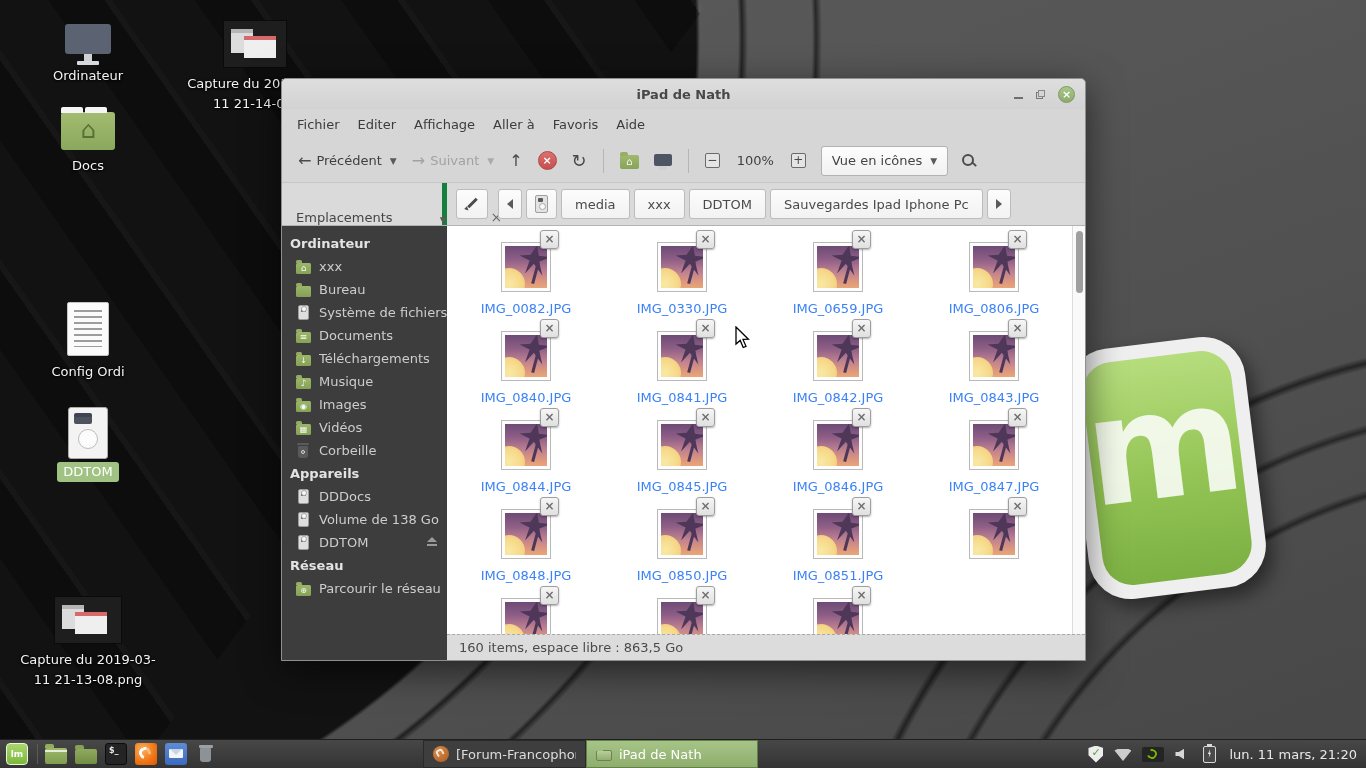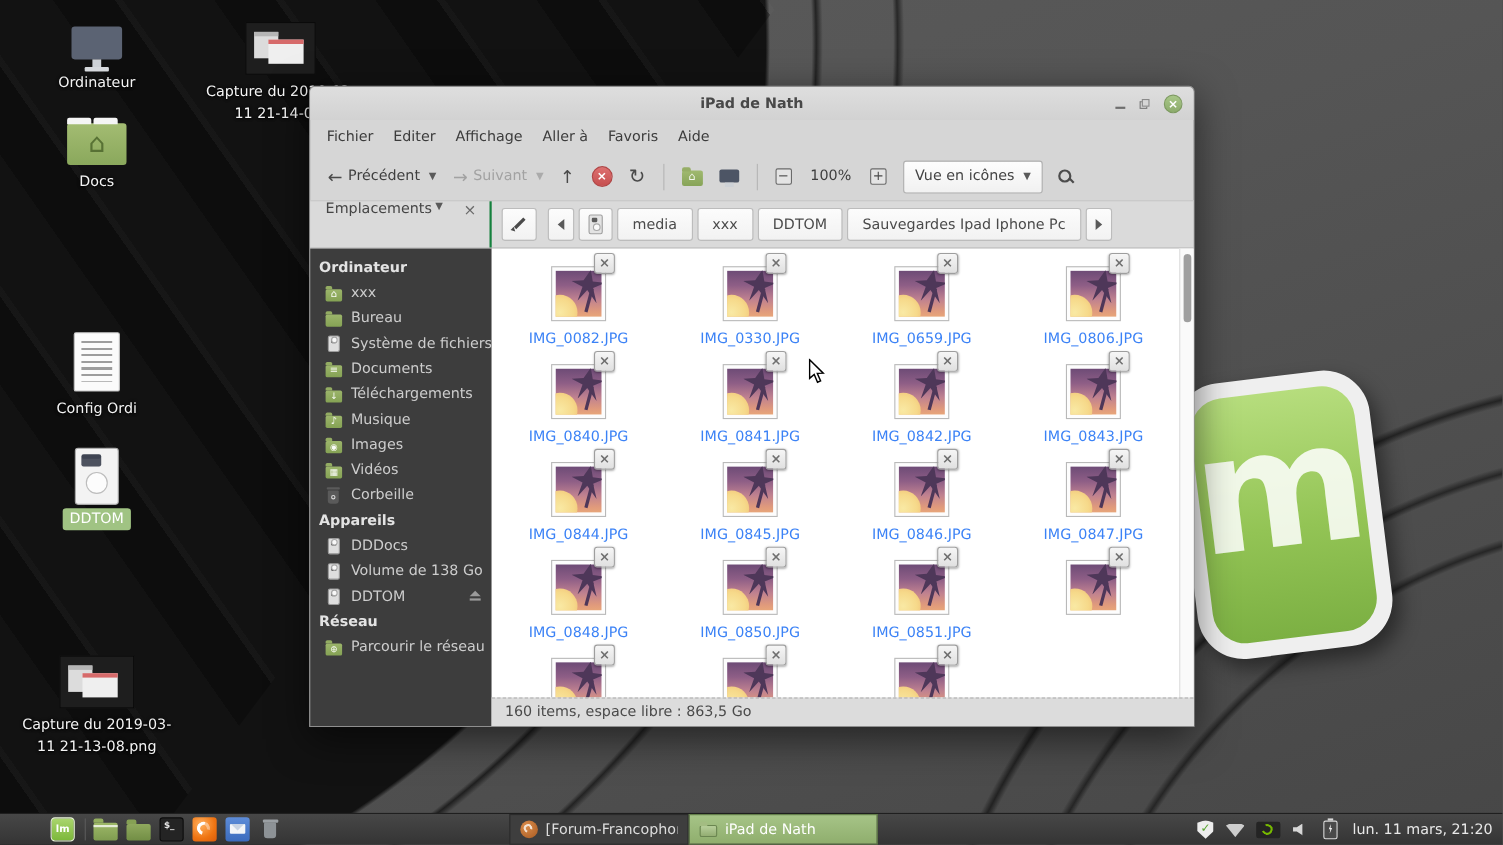--- a/index.html
+++ b/index.html
@@ -86,22 +86,22 @@
     font-size:12px;line-height:13px;text-align:center;box-sizing:border-box;background:#e4e4e4;}
   .zoom-level{font-size:13px;color:#3f3f3f;padding:0 8px;}
   .viewmode-btn{height:28px;display:flex;align-items:center;background:linear-gradient(180deg,#fdfdfd,#f1f1f1);
     border:1px solid #b2b2b2;border-radius:3px;padding:0 10px;font-size:13px;color:#444;margin-left:6px;}
   .lens{width:15px;height:15px;position:relative;margin-left:10px;}
   .lens::before{content:"";position:absolute;left:1px;top:1px;width:8px;height:8px;border:2px solid #4c4c4c;border-radius:50%;}
   .lens::after{content:"";position:absolute;left:10px;top:10px;width:6px;height:2px;background:#4c4c4c;transform:rotate(45deg);}
 
   .pathbar{height:44px;flex:none;background:#dadada;border-top:1px solid #c6c6c6;border-bottom:1px solid #b3b3b3;
     display:flex;align-items:center;box-sizing:border-box;}
-  .places-zone{width:165px;flex:none;height:100%;display:flex;align-items:flex-start;box-sizing:border-box;
-    padding:0 12px 0 14px;border-right:2px solid #15803d;}
+  .places-zone{width:165px;flex:none;height:100%;display:flex;align-items:flex-end;box-sizing:border-box;
+    padding:0 12px 0 14px;border-right:5px solid #15803d;gap:44px;}
   .places-label{font-size:13px;color:#454545;}
   .places-close{margin-left:auto;font-size:14px;color:#6a6a6a;}
   .crumbs{display:flex;align-items:flex-end;gap:4px;padding-left:9px;}
   .crumb-btn{height:30px;display:flex;align-items:center;background:linear-gradient(180deg,#fcfcfc,#f2f2f2);
     border:1px solid #bcbcbc;border-radius:3px;padding:0 13px;font-size:13px;color:#4a4a4a;box-sizing:border-box;}
   .crumb-btn.iconic{padding:0 8px;}
   .pencil{width:14px;height:14px;position:relative;}
   .pencil::before{content:"";position:absolute;left:6px;top:0px;width:3px;height:12px;background:#4a4a4a;transform:rotate(45deg);}
   .pencil::after{content:"";position:absolute;left:0px;top:10px;border-left:4px solid #4a4a4a;border-top:2px solid rgba(0,0,0,0);border-bottom:2px solid rgba(0,0,0,0);transform:rotate(45deg);}
   .chev{width:0;height:0;border-top:5px solid rgba(0,0,0,0);border-bottom:5px solid rgba(0,0,0,0);}
@@ -166,21 +166,21 @@
   .scrollbar{position:absolute;top:0;right:0;bottom:0;width:13px;background:#fafafa;border-left:1px solid #dcdcdc;box-sizing:border-box;}
   .scroll-thumb{position:absolute;top:5px;left:3px;width:7px;height:62px;background:#9f9f9f;border-radius:4px;}
 
   .statusbar{height:25px;flex:none;background:#dcdcdc;border-top:1px dashed #a9a9a9;
     display:flex;align-items:center;padding-left:12px;font-size:13px;color:#4a4a4a;position:relative;z-index:2;}
 
   
   .taskbar{position:absolute;left:0;right:0;bottom:0;height:28px;z-index:30;
     background:linear-gradient(180deg,#474747,#343434);border-top:1px solid #1f1f1f;
     display:flex;align-items:center;}
-  .mint-btn{width:34px;height:28px;display:flex;align-items:center;justify-content:center;flex:none;margin-left:40px;}
+  .mint-btn{width:34px;height:28px;display:flex;align-items:center;justify-content:center;flex:none;}
   .mint-logo{width:22px;height:22px;border-radius:4px;background:linear-gradient(180deg,#aad56e,#7cb83b);
     border:1px solid #e9f4da;color:#fff;font-size:9px;font-weight:bold;text-align:center;line-height:20px;box-sizing:border-box;}
   .tb-sep{width:1px;height:20px;background:#5b5b5b;margin:0 3px;flex:none;}
   .launcher{width:22px;height:22px;margin:0 4px;flex:none;position:relative;border-radius:3px;}
   .launcher.folder-green{background:linear-gradient(180deg,#9db868,#7f9c50);border-radius:2px;height:16px;margin-top:5px;}
   .launcher.folder-green::before{content:"";position:absolute;top:-4px;left:0;width:9px;height:4px;background:#92ad5e;border-radius:2px 2px 0 0;}
   .launcher.folder-green::after{content:"";position:absolute;top:2px;left:0;right:0;height:2px;background:rgba(255,255,255,.75);}
   .launcher.folder-dark{background:linear-gradient(180deg,#90a95e,#728e45);border-radius:2px;height:15px;margin-top:6px;}
   .launcher.folder-dark::before{content:"";position:absolute;top:-4px;left:0;width:9px;height:4px;background:#86a054;border-radius:2px 2px 0 0;}
   .launcher.terminal{background:#242424;border:1px solid #0c0c0c;box-sizing:border-box;}

